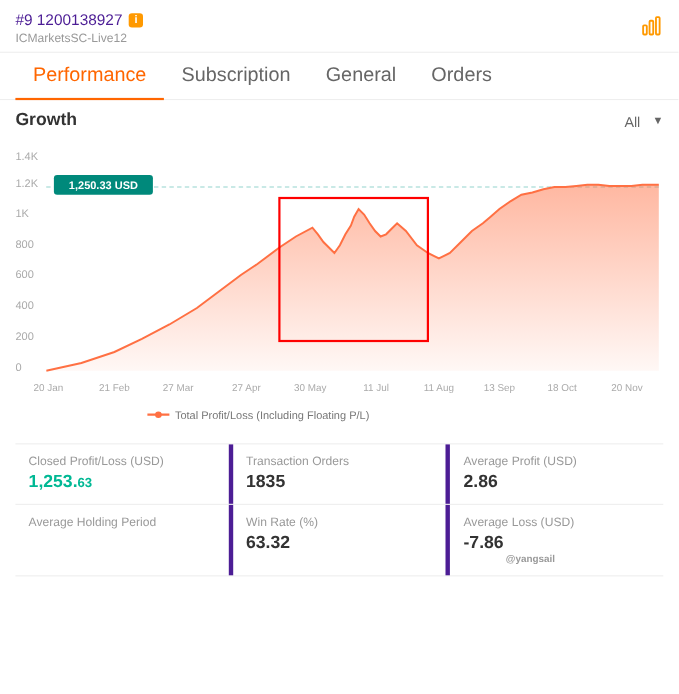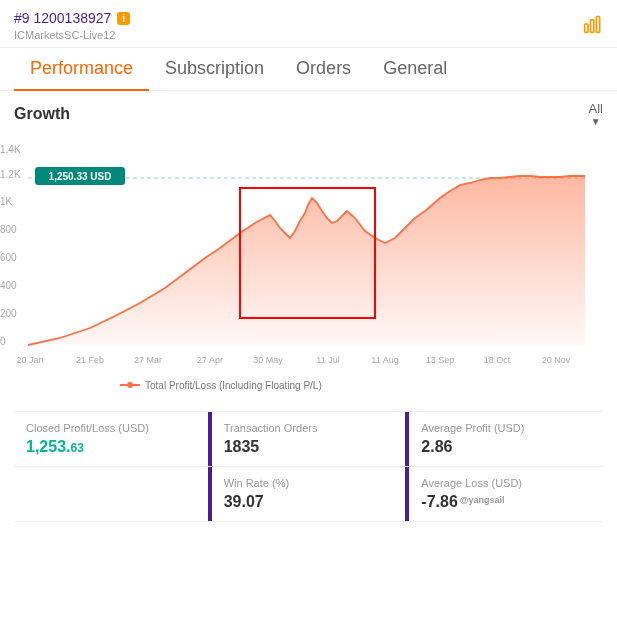--- a/index.html
+++ b/index.html
@@ -78,31 +78,30 @@
       font-size: 16px;
       font-weight: 700;
       color: #333;
     }
     .filter-all {
       font-size: 13px;
       color: #666;
       cursor: pointer;
       display: flex;
       align-items: center;
-      gap: 0;
-      flex-direction: column;
+      gap: 11px;
     }
     .filter-all .caret {
       font-size: 10px;
     }
 
     
     .chart-container {
       position: relative;
-      margin: 0 0;
+      margin: 0 14px;
       height: 270px;
     }
 
     
     .stats-container {
       margin: 8px 14px 0 14px;
       border-top: 1px solid #eee;
     }
     .stats-row {
       display: flex;
@@ -148,22 +147,22 @@
       <rect x="2" y="12" width="4" height="10" rx="1"></rect>
       <rect x="9" y="7" width="4" height="15" rx="1"></rect>
       <rect x="16" y="3" width="4" height="19" rx="1"></rect>
     </svg>
   </div>
 </div>
 
 <div class="tabs">
   <div class="tab active">Performance</div>
   <div class="tab">Subscription</div>
+  <div class="tab">General</div>
   <div class="tab">Orders</div>
-  <div class="tab">General</div>
 </div>
 
 <div class="section">
   <span class="section-title">Growth</span>
   <div class="filter-all">
     <span>All</span>
     <span class="caret">▼</span>
   </div>
 </div>
 
@@ -262,26 +261,27 @@
       <div class="stat-label">Transaction Orders</div>
       <div class="stat-value">1835</div>
     </div>
     <div class="stat-cell">
       <div class="stat-label">Average Profit (USD)</div>
       <div class="stat-value">2.86</div>
     </div>
   </div>
   <div class="stats-row">
     <div class="stat-cell">
+      <div class="stat-label">Average Holding Period</div>
     </div>
     <div class="stat-cell">
       <div class="stat-label">Win Rate (%)</div>
-      <div class="stat-value">39.07</div>
+      <div class="stat-value">63.32</div>
     </div>
     <div class="stat-cell">
       <div class="stat-label">Average Loss (USD)</div>
       <div class="stat-value" style="display:flex;align-items:flex-start;gap:0">
         <span>-7.86</span>
-        <span style="font-size:9px;color:#999;margin-top:2px;margin-left:2px;">@yangsail</span>
+        <span style="font-size:9px;color:#999;margin-top:18px;margin-left:2px;">@yangsail</span>
       </div>
     </div>
   </div>
 </div>
 
 </body></html>

